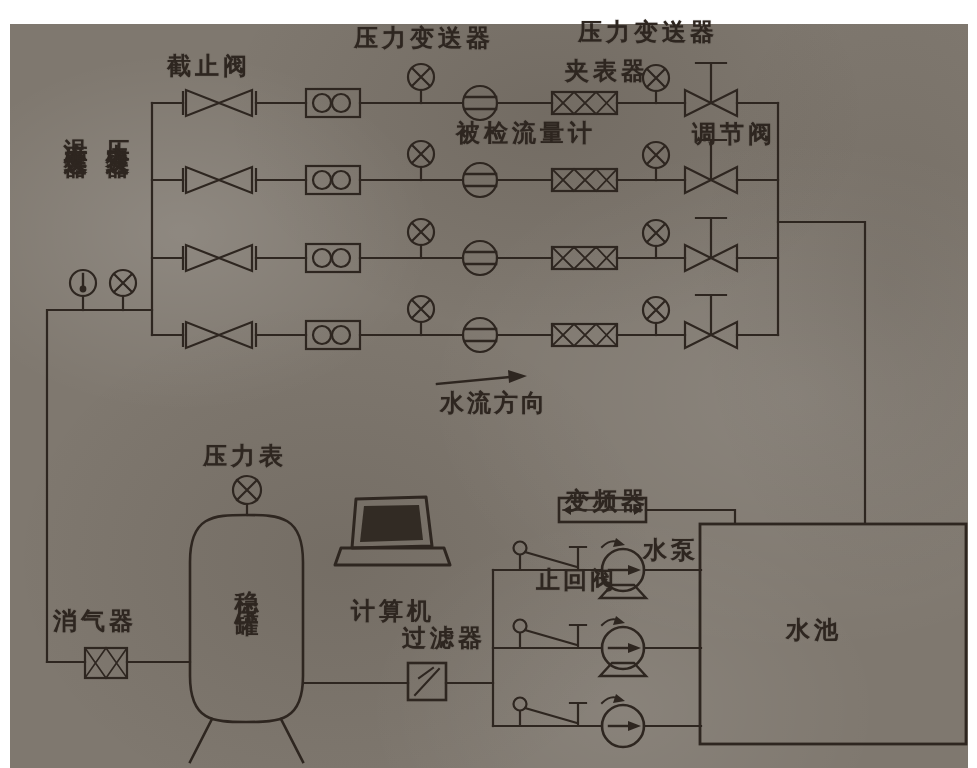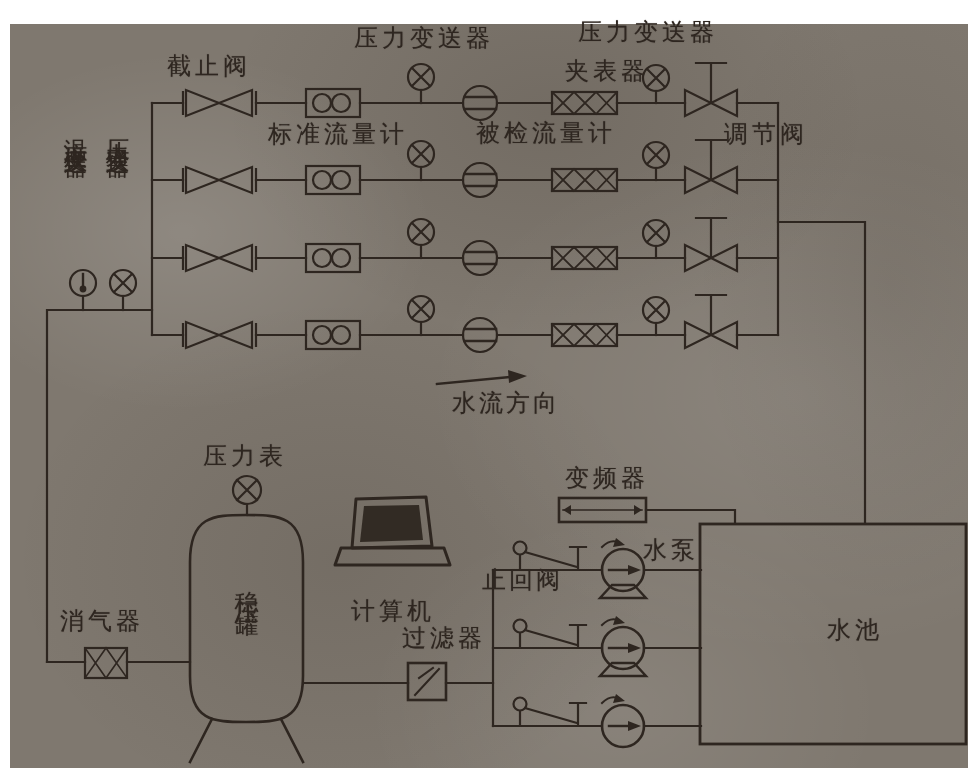--- a/index.html
+++ b/index.html
@@ -8,21 +8,21 @@
   .paper{position:absolute;left:10px;top:24px;width:958px;height:744px;background:#7f786f;}
   .paper::before{content:"";position:absolute;inset:0;
     background-image:
       radial-gradient(420px 300px at 18% 28%, rgba(255,255,255,.12), transparent 60%),
       radial-gradient(520px 360px at 56% 12%, rgba(40,32,25,.14), transparent 62%),
       radial-gradient(620px 430px at 82% 50%, rgba(255,255,255,.09), transparent 60%),
       radial-gradient(520px 420px at 34% 72%, rgba(40,32,25,.12), transparent 62%),
       radial-gradient(430px 320px at 64% 92%, rgba(255,255,255,.08), transparent 60%),
       radial-gradient(300px 500px at 92% 35%, rgba(40,32,25,.10), transparent 65%);}
   svg.diagram{position:absolute;left:0;top:0;}
-  .lbl{position:absolute;font-size:24px;font-weight:400;letter-spacing:4px;color:#2e2620;
+  .lbl{position:absolute;font-size:24px;font-weight:700;letter-spacing:4px;color:#2e2620;
        white-space:nowrap;line-height:1.1;text-shadow:0 0 1px rgba(46,38,32,.55);}
   .vlbl{writing-mode:vertical-rl;text-orientation:upright;}
   .vlbl-tank{letter-spacing:11px;}
   .lbl-small{letter-spacing:3px;}
 </style>
 </head>
 <body>
 
 <div class="page">
   <div class="paper"></div>
@@ -281,29 +281,28 @@
 
     <g>
       <rect x="700" y="524" width="266" height="220" stroke-width="2.8"></rect>
     </g>
   </svg>
 
   <div class="lbl" style="left:167px;top:53px">截止阀</div>
   <div class="lbl" style="left:354px;top:25px">压力变送器</div>
   <div class="lbl" style="left:578px;top:19px">压力变送器</div>
   <div class="lbl" style="left:565px;top:58px">夹表器</div>
-  <div class="lbl" style="left:268px;top:121px">标准流量计</div>
-  <div class="lbl" style="left:476px;top:120px">被检流量计</div>
-  <div class="lbl" style="left:724px;top:121px">调节阀</div>
-  <div class="lbl lbl-small" style="left:452px;top:390px">水流方向</div>
+  <div class="lbl" style="left:456px;top:120px">被检流量计</div>
+  <div class="lbl" style="left:692px;top:121px">调节阀</div>
+  <div class="lbl lbl-small" style="left:440px;top:390px">水流方向</div>
   <div class="lbl" style="left:203px;top:443px">压力表</div>
-  <div class="lbl" style="left:565px;top:465px">变频器</div>
+  <div class="lbl" style="left:565px;top:488px">变频器</div>
   <div class="lbl" style="left:643px;top:537px">水泵</div>
-  <div class="lbl lbl-small" style="left:482px;top:567px">止回阀</div>
+  <div class="lbl lbl-small" style="left:536px;top:567px">止回阀</div>
   <div class="lbl" style="left:351px;top:598px">计算机</div>
   <div class="lbl" style="left:402px;top:625px">过滤器</div>
-  <div class="lbl" style="left:60px;top:608px">消气器</div>
-  <div class="lbl" style="left:827px;top:617px">水池</div>
+  <div class="lbl" style="left:53px;top:608px">消气器</div>
+  <div class="lbl" style="left:786px;top:617px">水池</div>
 
   <div class="lbl vlbl" style="left:62px;top:120px">温度变送器</div>
   <div class="lbl vlbl" style="left:104px;top:120px">压力变送器</div>
   <div class="lbl vlbl vlbl-tank" style="left:233px;top:572px">稳压罐</div>
 </div>
 
 </body></html>

